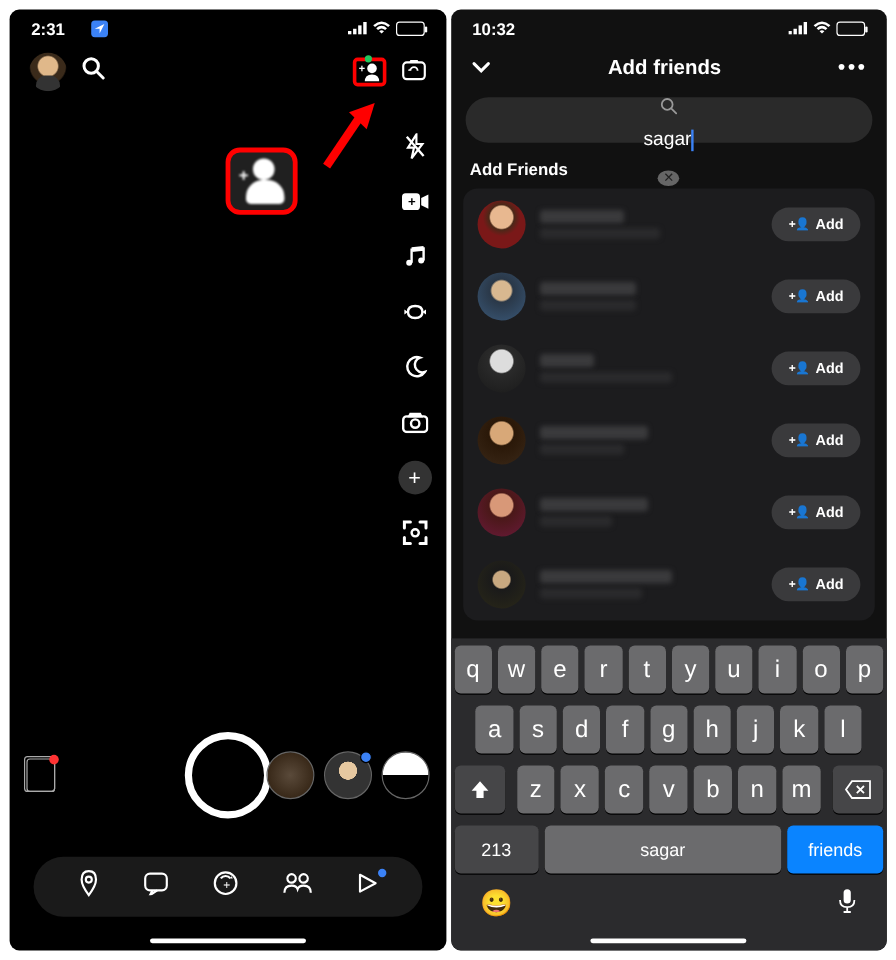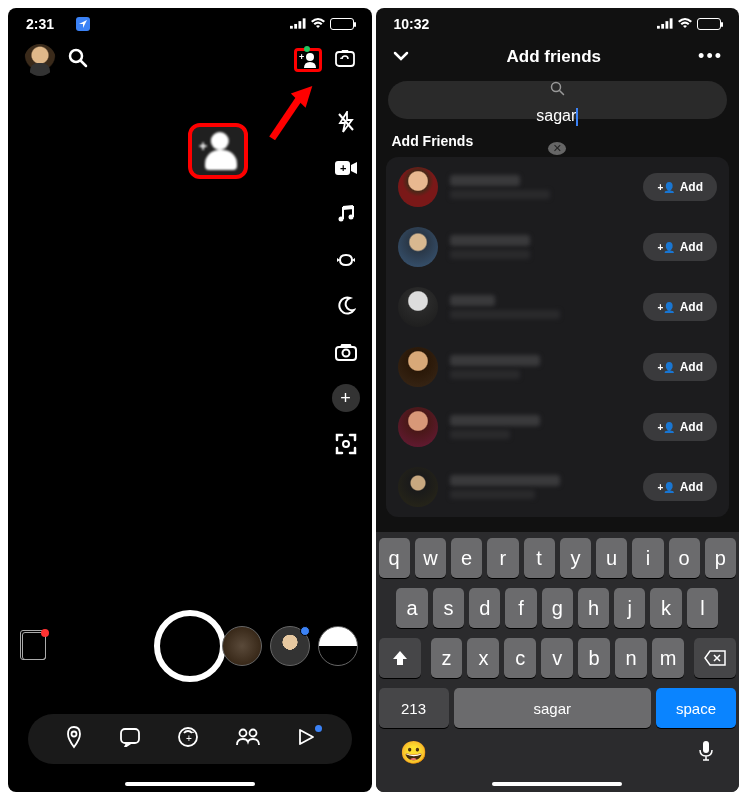--- a/index.html
+++ b/index.html
@@ -420,21 +420,21 @@
       <div class="key del">
           <svg width="22" height="16" viewBox="0 0 22 16">
             <path d="M6 1 L21 1 L21 15 L6 15 L1 8 Z" fill="none" stroke="#fff" stroke-width="1.5"></path>
             <path d="M10 5 L16 11 M16 5 L10 11" stroke="#fff" stroke-width="1.5"></path>
           </svg>
         </div>
     </div>
     <div class="kb-bottom">
       <div class="key num">213</div>
       <div class="key space">sagar</div>
-      <div class="key search">space</div>
+      <div class="key search">friends</div>
     </div>
     <div class="kb-footer">
       <span>😀</span>
       <span><svg width="16" height="22" viewBox="0 0 16 22">
             <rect x="5" y="1" width="6" height="12" rx="3" fill="#fff"></rect>
             <path d="M2 10 Q2 16 8 16 Q14 16 14 10 M8 16 L8 20 M5 20 L11 20" stroke="#fff" stroke-width="1.5" fill="none"></path>
           </svg></span>
     </div>
     <div class="home-indicator dark"></div>
   </div>

